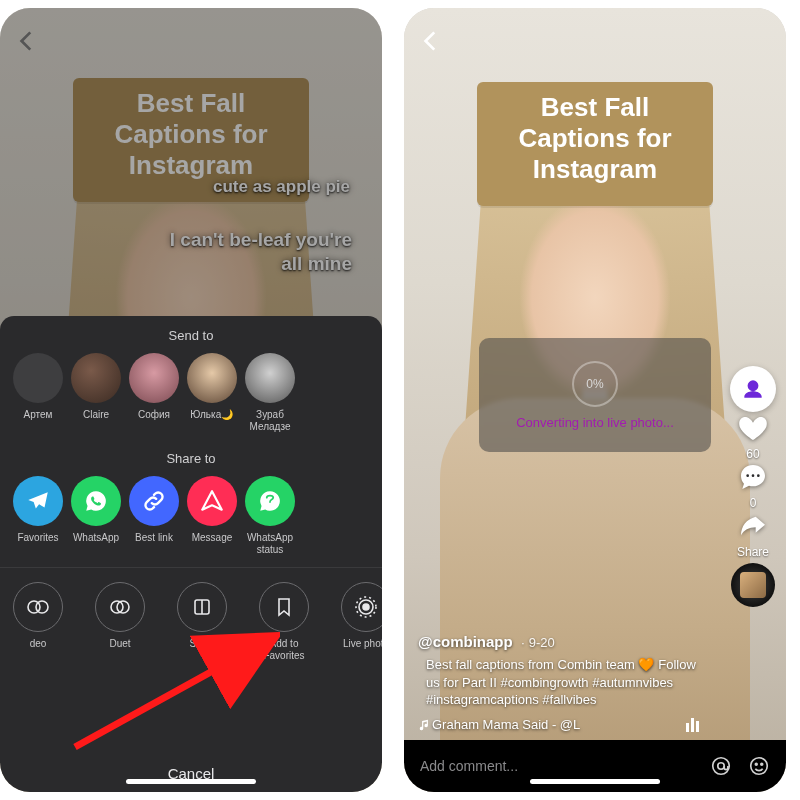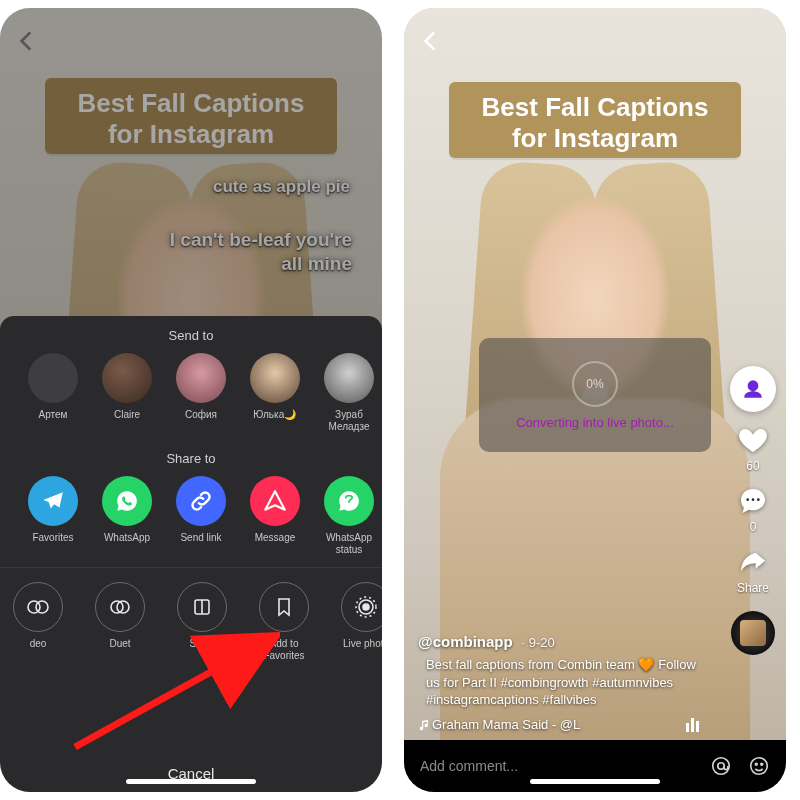--- a/index.html
+++ b/index.html
@@ -58,23 +58,23 @@
   .phone-right .back-chevron svg{stroke:#fff;}
   .title-card {
     position:absolute;
     top:70px; left:50%; transform:translateX(-50%);
     background:#b1935c;
     color:#fff;
     font-weight:700;
     font-size:26px;
     line-height:1.2;
     text-align:center;
-    padding:10px 18px 4px;
+    padding:10px 18px 20px;
     border-radius:6px;
-    width:292px;
+    width:236px;
     box-shadow:0 2px 0 rgba(0,0,0,0.08);
   }
   .caption-text {
     position:absolute;
     color:#fff; font-weight:700; font-size:18px;
     text-shadow:0 0 6px rgba(0,0,0,0.6),0 1px 2px rgba(0,0,0,0.8);
     text-align:right;
     line-height:1.25;
   }
   .cap1{ top:168px; right:32px; font-size:17px;}
@@ -88,23 +88,22 @@
     background:#2a2a2c;
     border-radius:14px 14px 30px 30px;
     z-index:6; color:#c9c9cb;
     display:flex; flex-direction:column;
   }
   .sheet .sect-title{
     text-align:center; font-size:13px; color:#d0d0d2;
     padding:12px 0 8px;
   }
   .row-scroll{
-    display:flex; gap:18px; padding:2px 0 6px 10px;
+    display:flex; gap:2px; padding:2px 0 6px 10px;
     overflow:hidden;
-    margin-left:15px;
   }
   .avatar-item{ display:flex; flex-direction:column; align-items:center; width:56px; flex-shrink:0;}
   .avatar-circle{
     width:50px; height:50px; border-radius:50%;
     background:radial-gradient(circle at 40% 35%,#7a5a4a,#3a2a22);
     flex-shrink:0;
   }
   .avatar-item:nth-child(1) .avatar-circle{background:#3e3e40;}
   .avatar-item:nth-child(3) .avatar-circle{background:radial-gradient(circle at 50% 40%,#d79aa3,#7b4951);}
   .avatar-item:nth-child(4) .avatar-circle{background:radial-gradient(circle at 50% 40%,#e5c9a8,#5b4433);}
@@ -172,21 +171,21 @@
     border:2px solid rgba(255,255,255,0.35);
     display:flex;align-items:center;justify-content:center;
     font-size:12px;color:#d9d9d9;
     margin-bottom:8px;
   }
   .loading-text{font-size:13px;color:#a21caf;}
 
   
   .rail{
     position:absolute; right:10px; top:358px; z-index:7;
-    display:flex; flex-direction:column; align-items:center; gap:12px;
+    display:flex; flex-direction:column; align-items:center; gap:0;
     color:#fff; font-size:12px;
   }
   .rail .badge{
     width:46px;height:46px;border-radius:50%;
     background:#fff; display:flex;align-items:center;justify-content:center;
     box-shadow:0 2px 6px rgba(0,0,0,0.25);
   }
   .rail .badge svg{width:26px;height:26px;fill:#6d28d9;}
   .rail-item{display:flex;flex-direction:column;align-items:center;gap:3px;}
   .rail-item svg{width:32px;height:32px;fill:#fff; filter:drop-shadow(0 1px 2px rgba(0,0,0,0.45));}
@@ -296,21 +295,21 @@
             </svg>
           </div>
         <div class="share-label">WhatsApp</div>
       </div>
       <div class="share-item">
         <div class="share-circle" style="background:#4267ff">
             <svg viewBox="0 0 24 24">
               <path d="M10 14a4 4 0 0 0 5.7 0l3-3A4 4 0 1 0 13 5.3l-1 1M14 10a4 4 0 0 0-5.7 0l-3 3A4 4 0 1 0 11 18.7l1-1" fill="none" stroke="#fff" stroke-width="2.2" stroke-linecap="round"></path>
             </svg>
           </div>
-        <div class="share-label">Send link</div>
+        <div class="share-label">Best link</div>
       </div>
       <div class="share-item">
         <div class="share-circle" style="background:#ff2d55">
             <svg viewBox="0 0 24 24">
               <path d="M12 3L3 20l9-4 9 4L12 3z" fill="none" stroke="#fff" stroke-width="2" stroke-linejoin="round"></path>
             </svg>
           </div>
         <div class="share-label">Message</div>
       </div>
       <div class="share-item">

